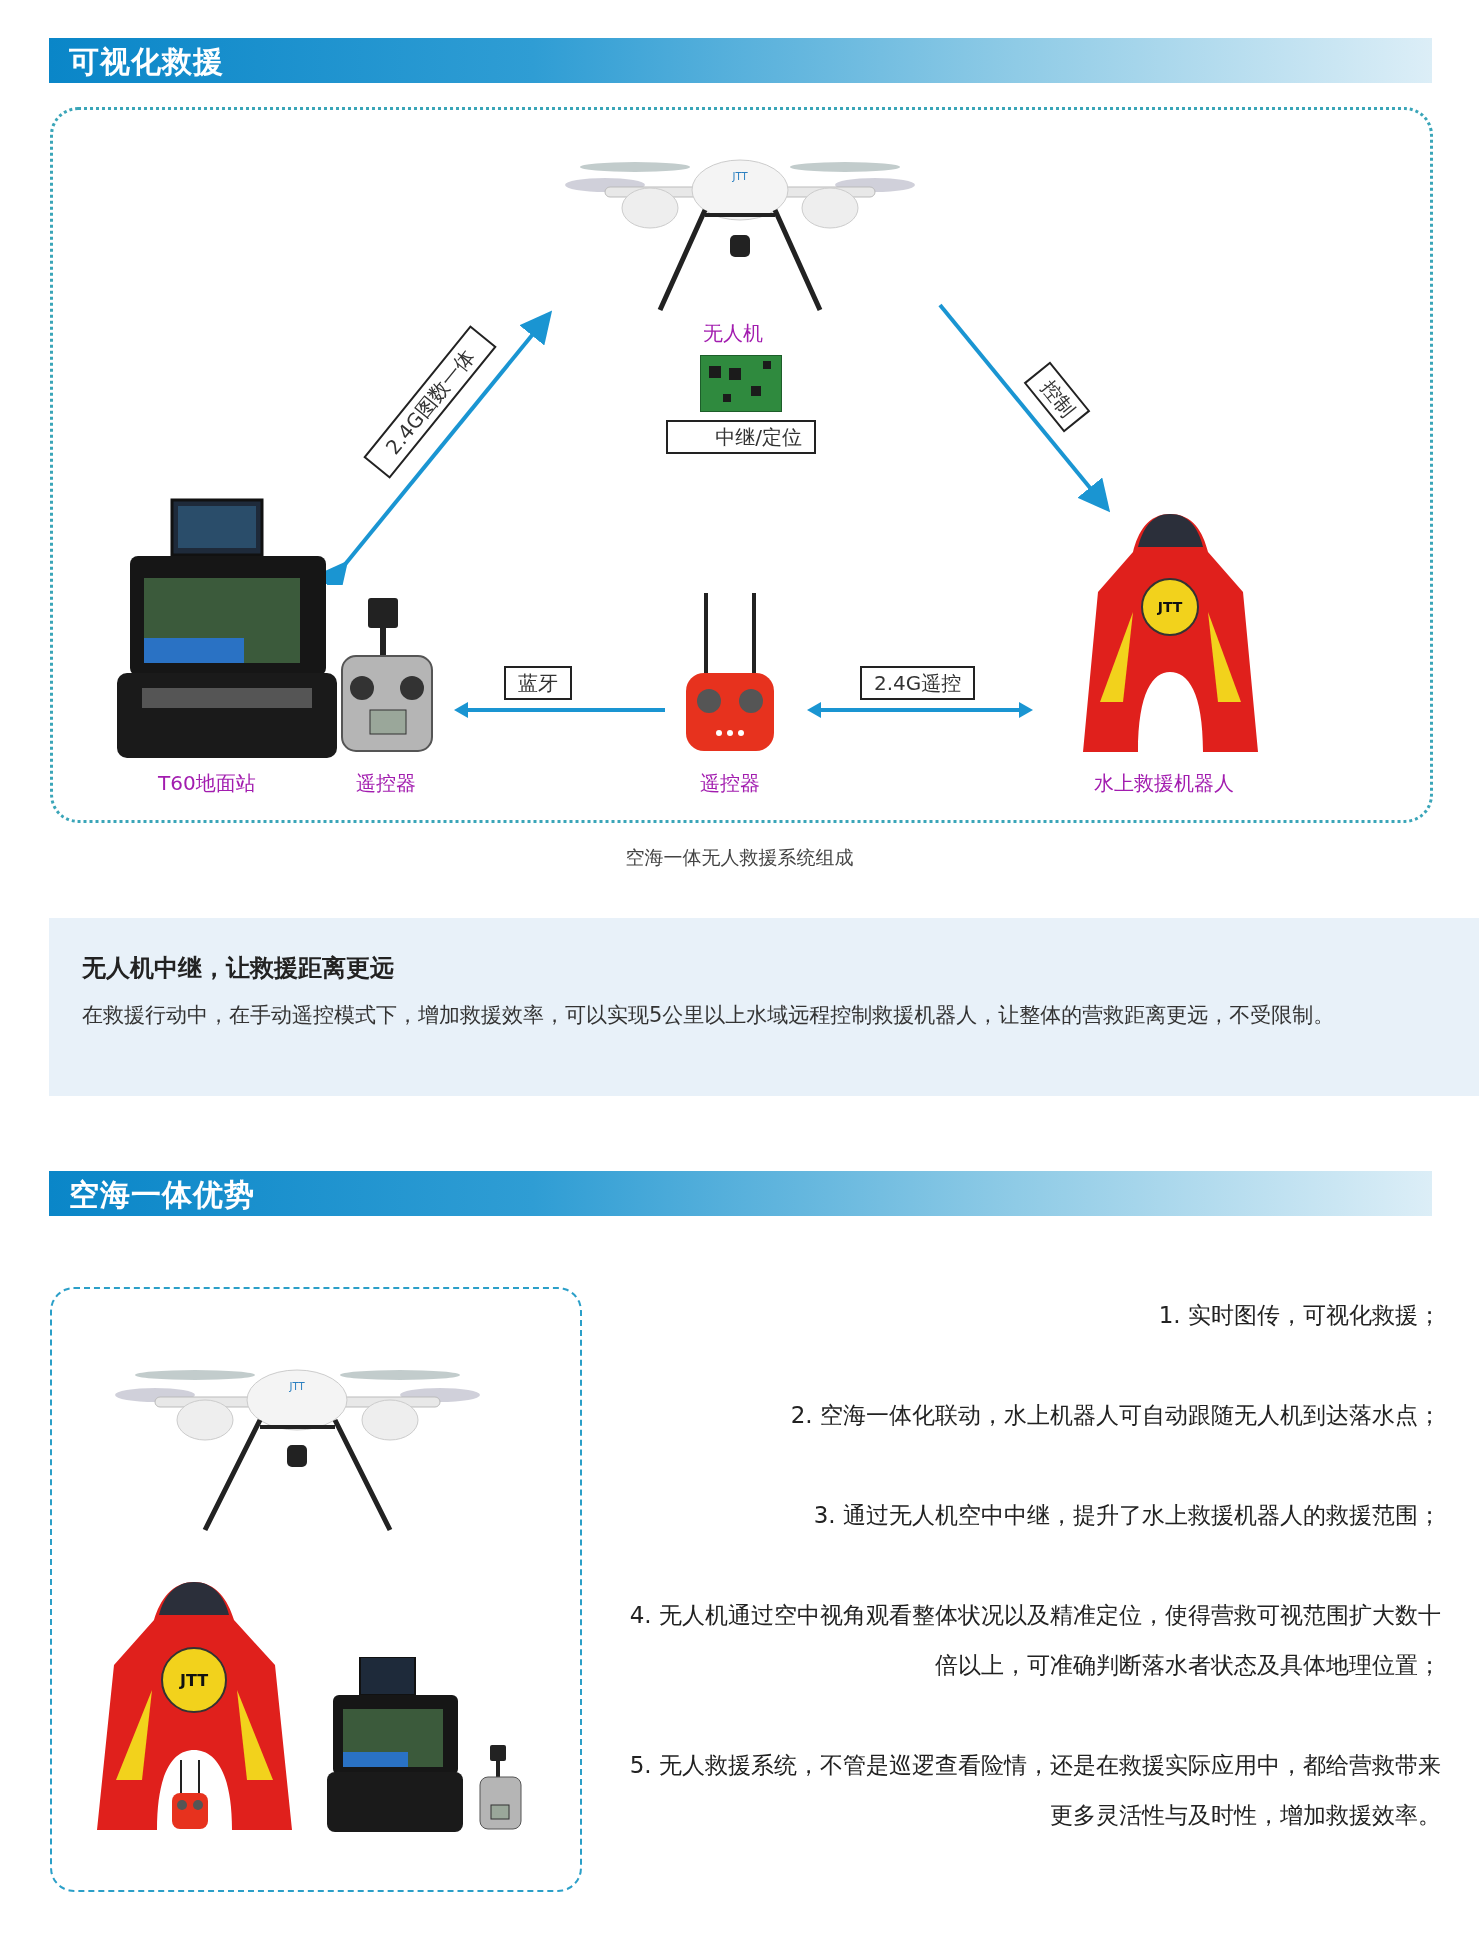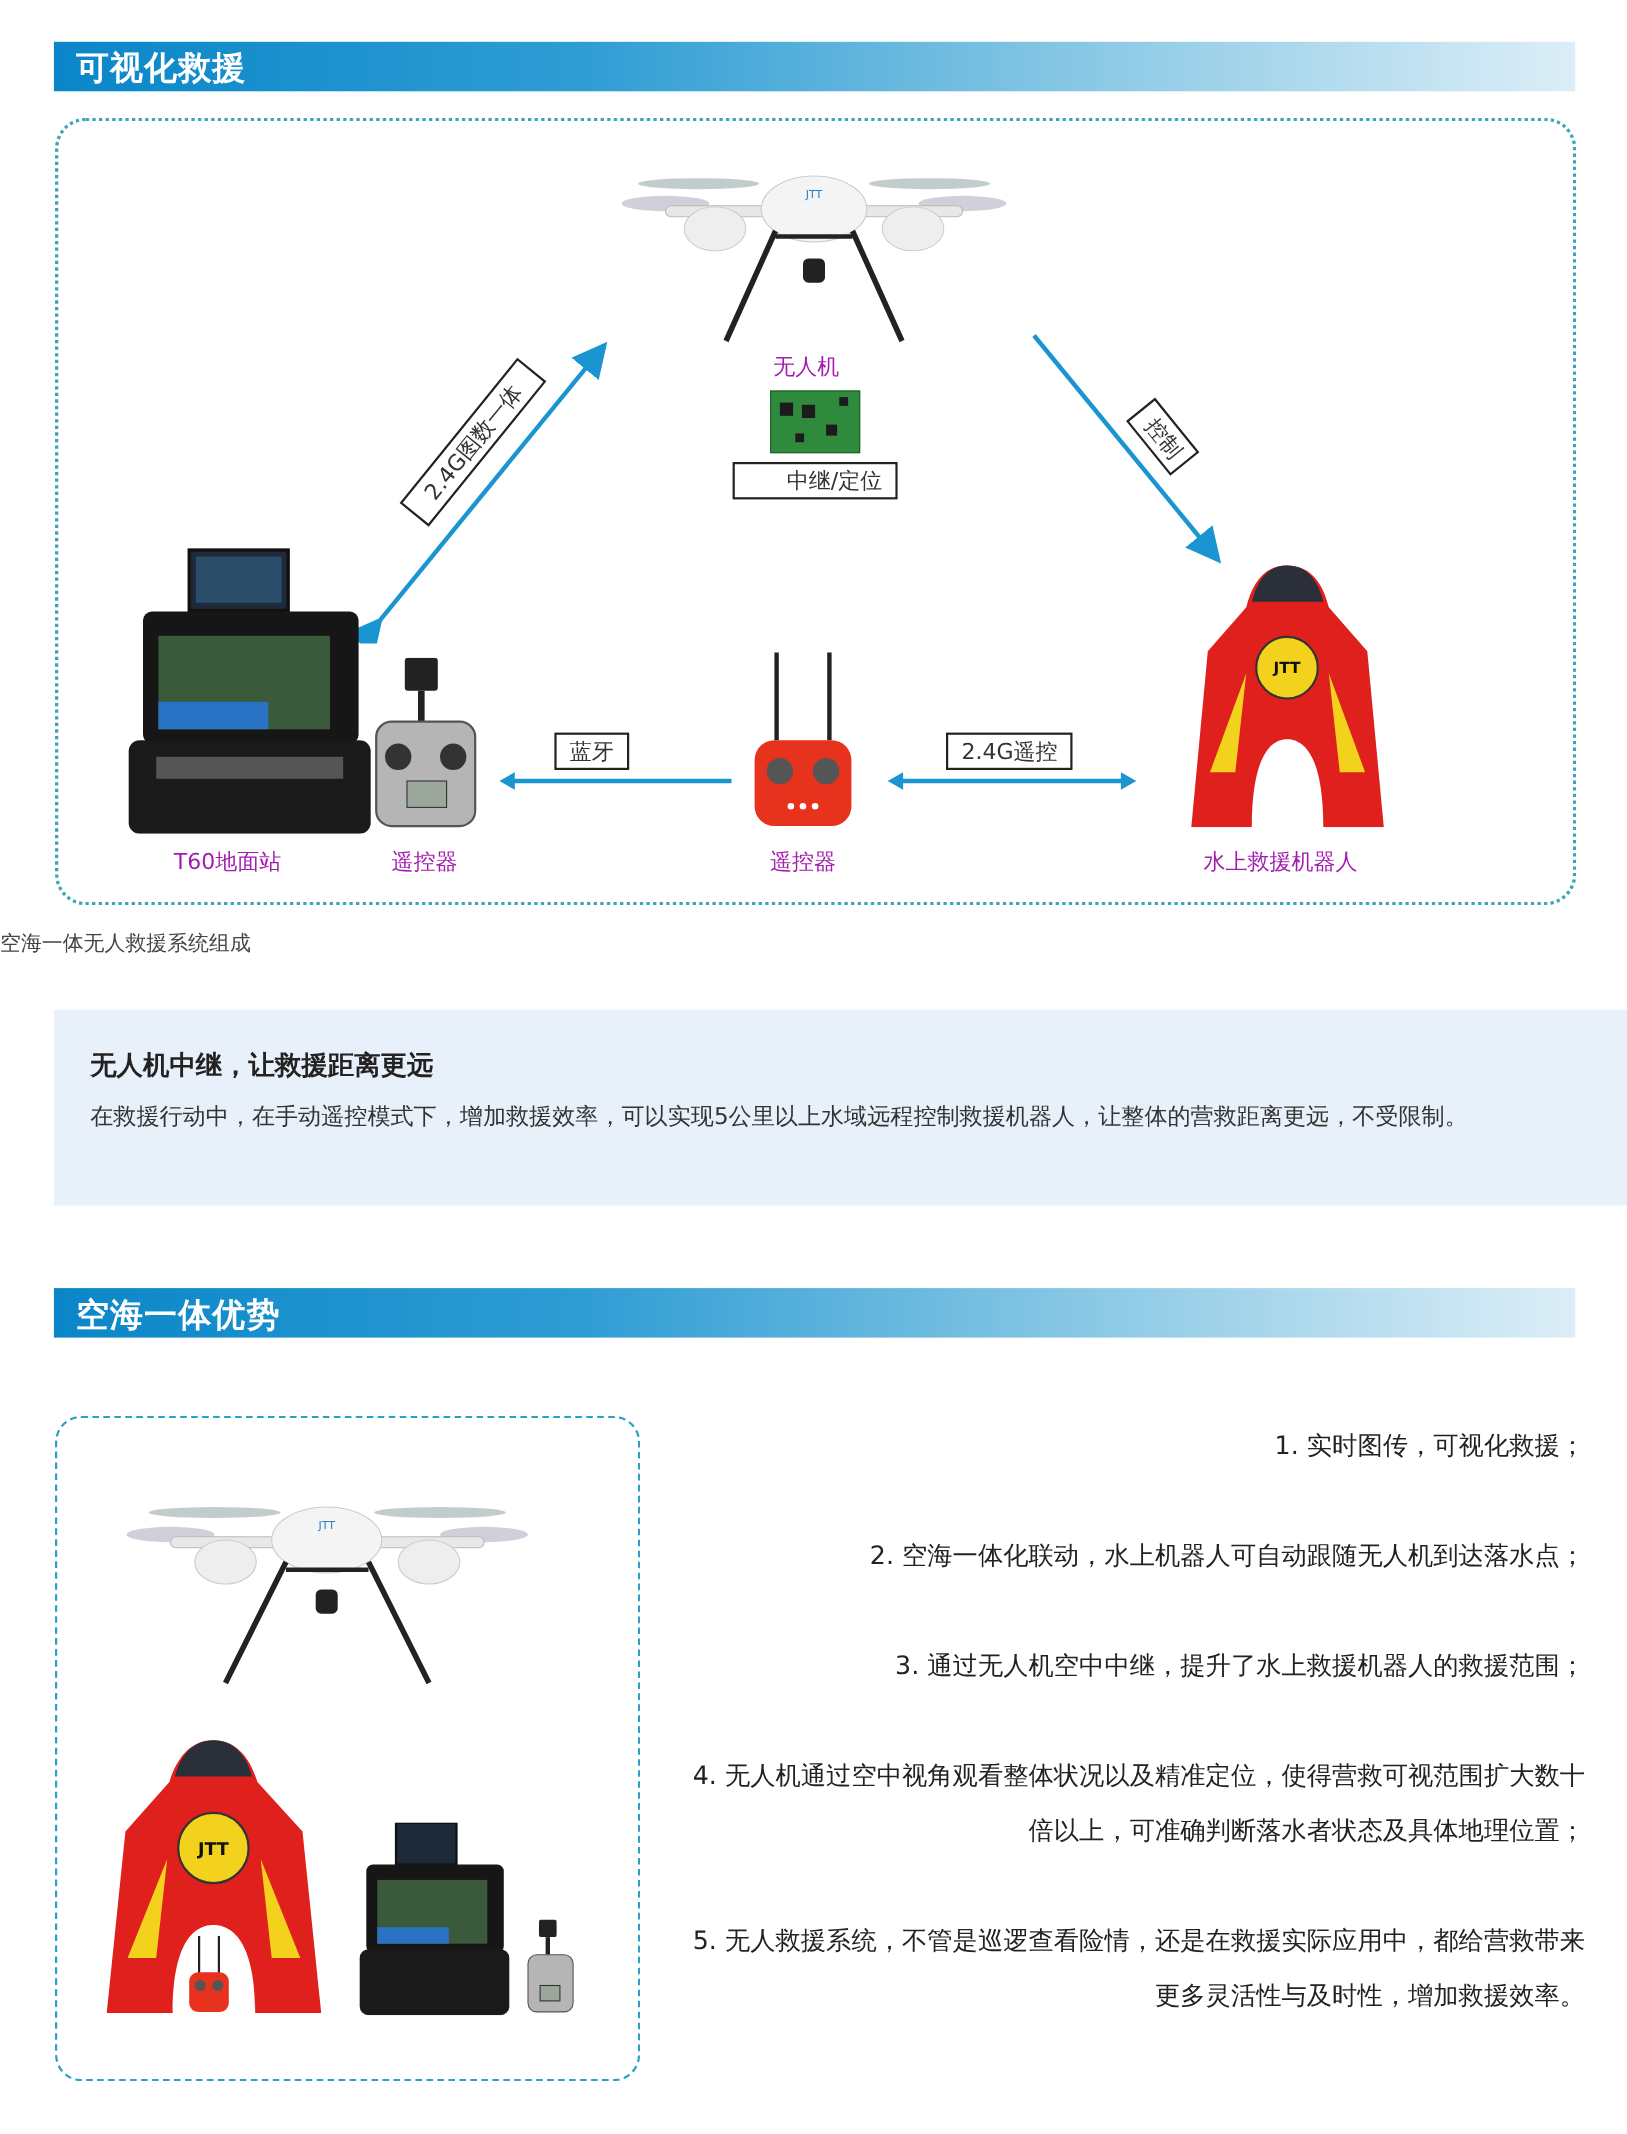--- a/index.html
+++ b/index.html
@@ -17,21 +17,21 @@
   .dotted-box {
     position: absolute; border: 3px dotted #3aa5b8; border-radius: 28px;
   }
   .dashed-box {
     position: absolute; border: 2px dashed #2b9fc8; border-radius: 24px;
   }
 
   .label { position: absolute; font-size: 20px; color: #a21caf; white-space: nowrap; }
   .boxed-label { position: absolute; border: 2px solid #222; background: #fff; font-size: 20px; color: #333; white-space: nowrap; padding: 2px 12px; line-height: 26px; }
 
-  .caption { position: absolute; left: 0; width: 1479px; top: 845px; text-align: left; font-size: 19px; color: #444; }
+  .caption { position: absolute; left: 0; width: 1479px; top: 845px; text-align: center; font-size: 19px; color: #444; }
 
   .info-panel { position: absolute; left: 49px; top: 918px; width: 1470px; height: 178px; background: #e8f1f9; }
   .info-panel .heading { position: absolute; left: 33px; top: 34px; font-size: 24px; font-weight: bold; color: #222; }
   .info-panel .body { position: absolute; left: 33px; top: 80px; width: 1330px; font-size: 21px; line-height: 34px; color: #333; }
 
   .adv-list { position: absolute; left: 621px; top: 1290px; width: 820px; }
   .adv-item { position: absolute; left: 0; width: 820px; font-size: 23px; line-height: 50px; color: #222; text-align: right; }
 
   
   .img { position: absolute; }

